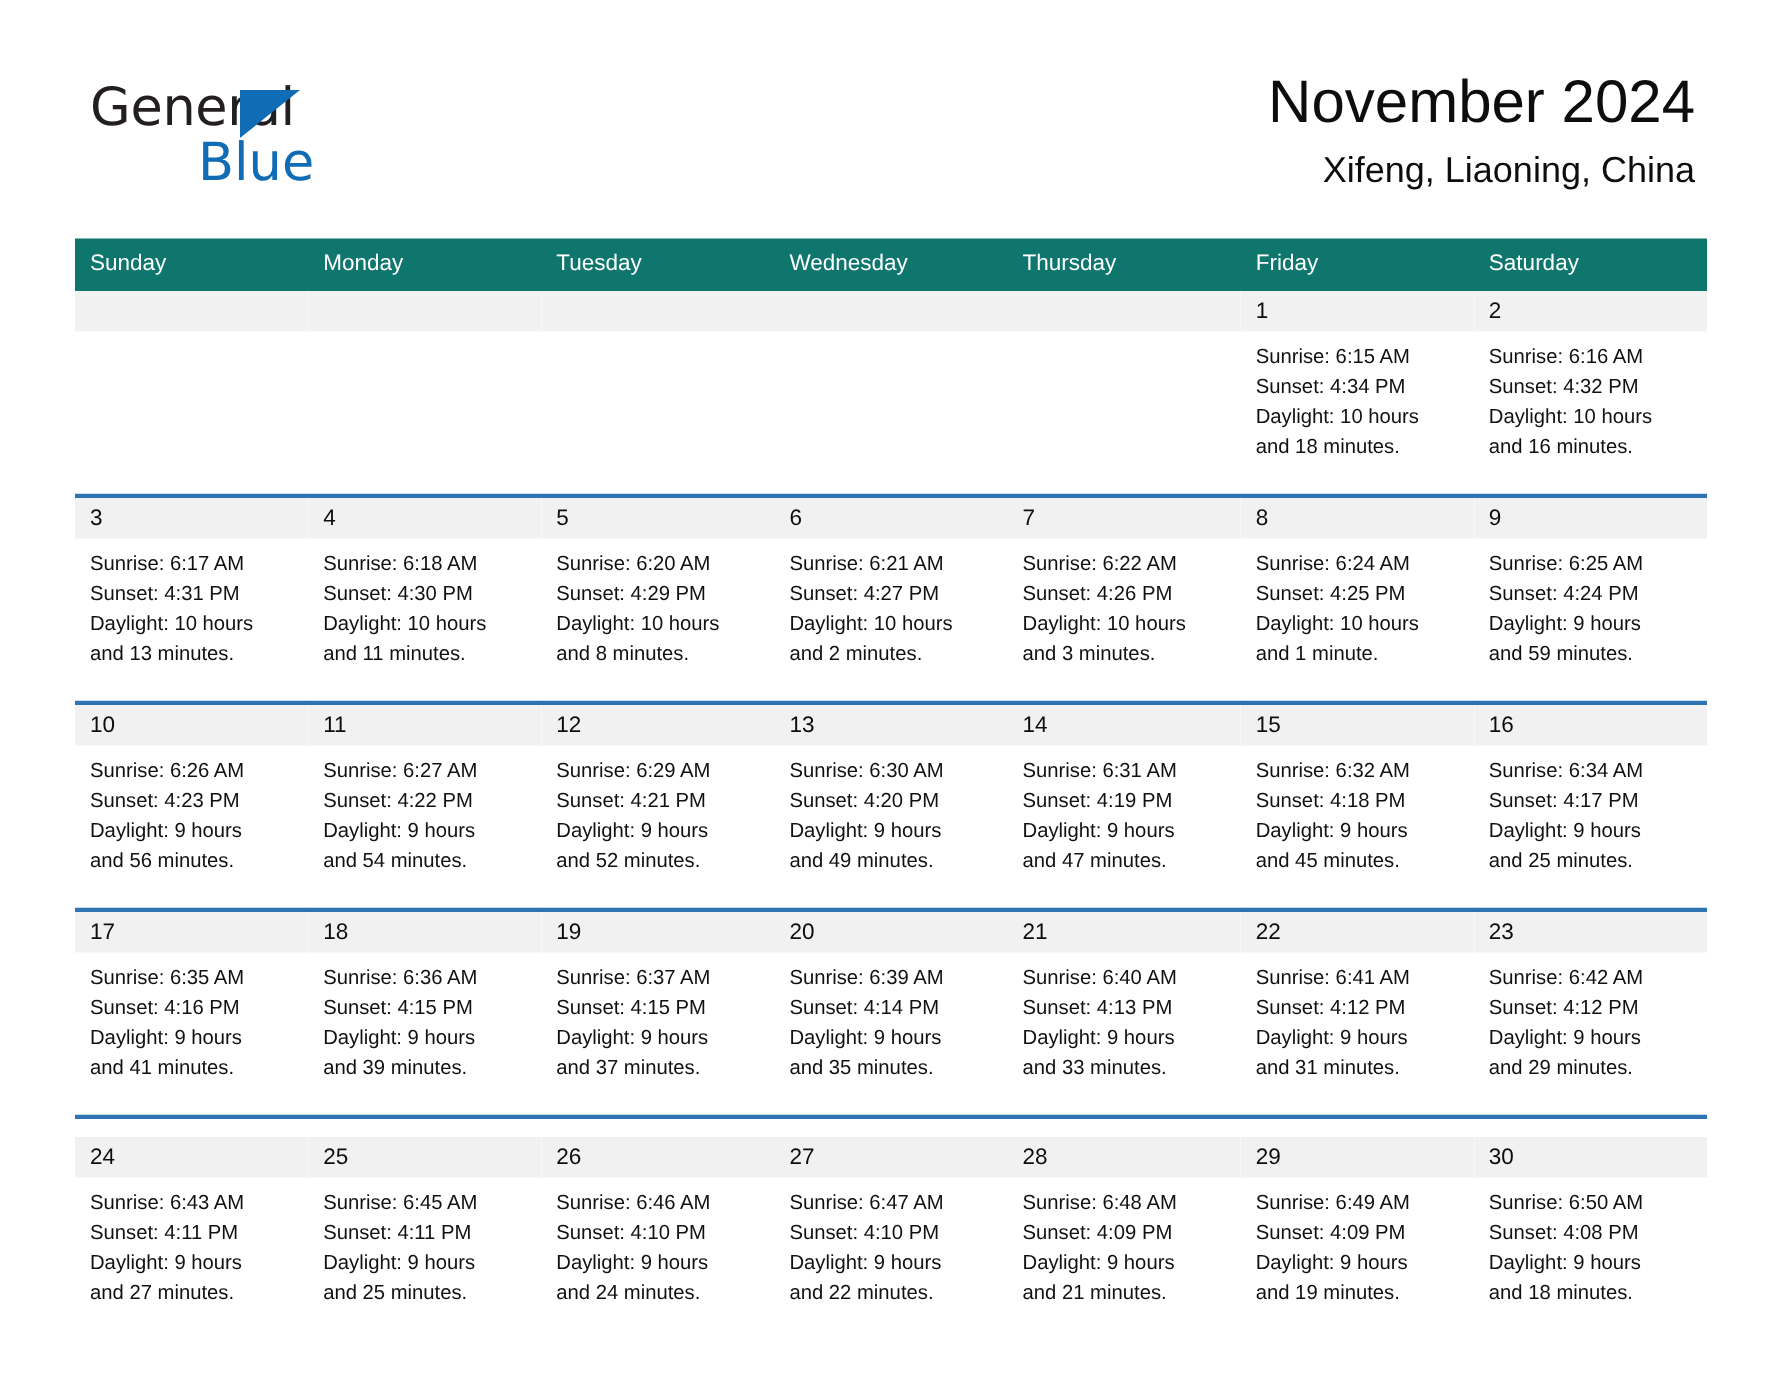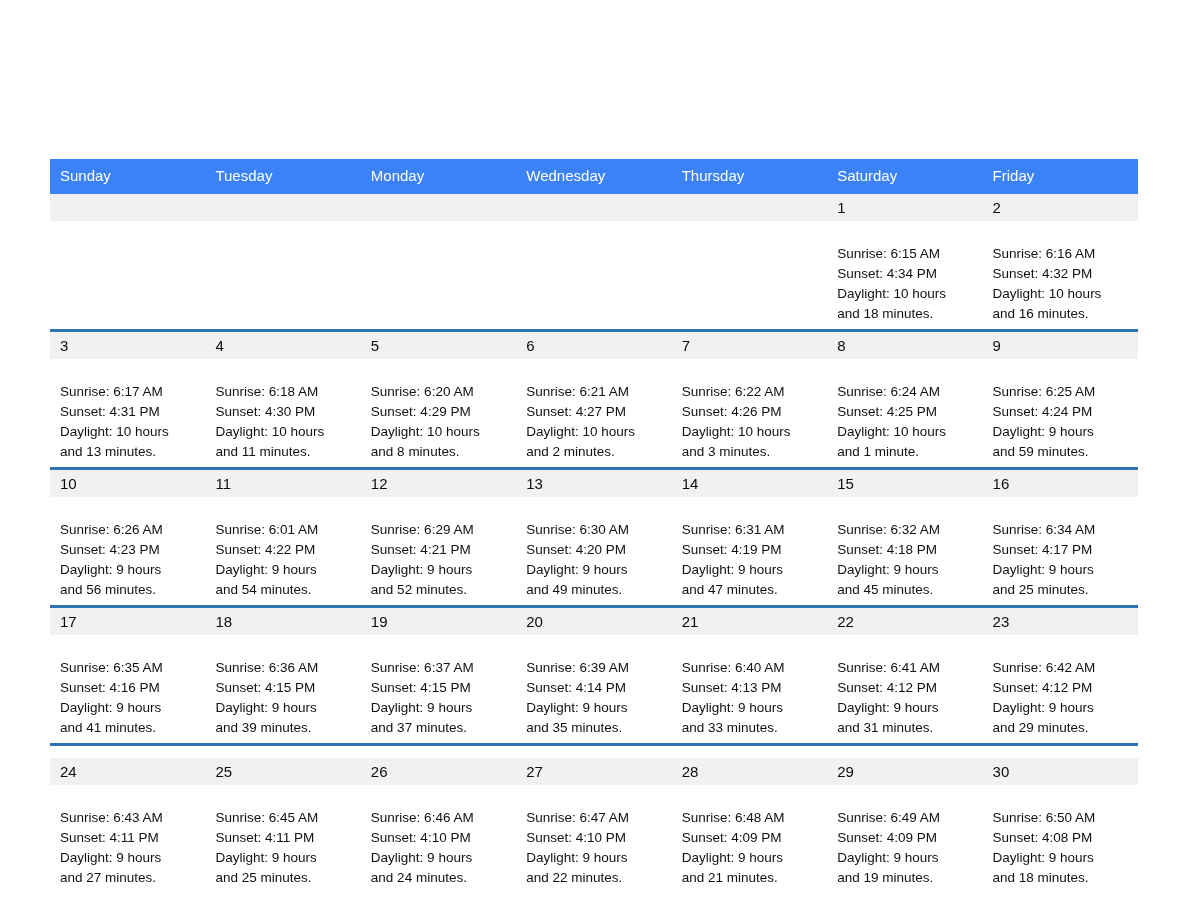--- a/index.html
+++ b/index.html
@@ -96,21 +96,21 @@
   .calendar {
     position: absolute;
     left: 50px;
     top: 159px;
     width: 1088px;
   }
 
   .weekdays {
     display: grid;
     grid-template-columns: repeat(7, 1fr);
-    background: #3b82f6;
+    background: #0f766e;
   }
   .weekday {
     color: #ffffff;
     font-size: 15px;
     line-height: 18px;
     padding: 8px 0 9px 10px;
     box-sizing: border-box;
     white-space: nowrap;
   }
 
@@ -145,45 +145,59 @@
   .day-number {
     font-size: 15px;
     line-height: 19px;
     color: #0d0d0d;
   }
   .day-cell.empty .day-number-band {
     background: #f1f1f1;
   }
 
   .day-info {
-    padding: 23px 8px 0 10px;
+    padding: 7px 8px 0 10px;
     font-size: 13.5px;
     line-height: 20px;
     color: #111111;
   }
   .day-info div {
     white-space: nowrap;
   }
 </style>
 </head>
 <body>
 
 <div class="page">
 
+  <div class="header">
+
+    <div class="logo">
+      <span class="logo-general">General</span>
+      <span class="logo-triangle"></span>
+      <span class="logo-blue">Blue</span>
+    </div>
+
+    <div class="title-block">
+      <div class="cal-title">November 2024</div>
+      <div class="cal-subtitle">Xifeng, Liaoning, China</div>
+    </div>
+
+  </div>
 
   <div class="calendar">
 
     <div class="weekdays">
       <div class="weekday">Sunday</div>
+      <div class="weekday">Monday</div>
       <div class="weekday">Tuesday</div>
-      <div class="weekday">Monday</div>
       <div class="weekday">Wednesday</div>
       <div class="weekday">Thursday</div>
+      <div class="weekday">Friday</div>
       <div class="weekday">Saturday</div>
-      <div class="weekday">Friday</div>
     </div>
 
     <div class="week first">
       <div class="day-cell empty">
         <div class="day-number-band"><span class="day-number"></span></div>
         <div class="day-info">
           <div></div>
           <div></div>
           <div></div>
           <div></div>
@@ -317,21 +331,21 @@
         <div class="day-info">
           <div>Sunrise: 6:26 AM</div>
           <div>Sunset: 4:23 PM</div>
           <div>Daylight: 9 hours</div>
           <div>and 56 minutes.</div>
         </div>
       </div>
       <div class="day-cell">
         <div class="day-number-band"><span class="day-number">11</span></div>
         <div class="day-info">
-          <div>Sunrise: 6:01 AM</div>
+          <div>Sunrise: 6:27 AM</div>
           <div>Sunset: 4:22 PM</div>
           <div>Daylight: 9 hours</div>
           <div>and 54 minutes.</div>
         </div>
       </div>
       <div class="day-cell">
         <div class="day-number-band"><span class="day-number">12</span></div>
         <div class="day-info">
           <div>Sunrise: 6:29 AM</div>
           <div>Sunset: 4:21 PM</div>

